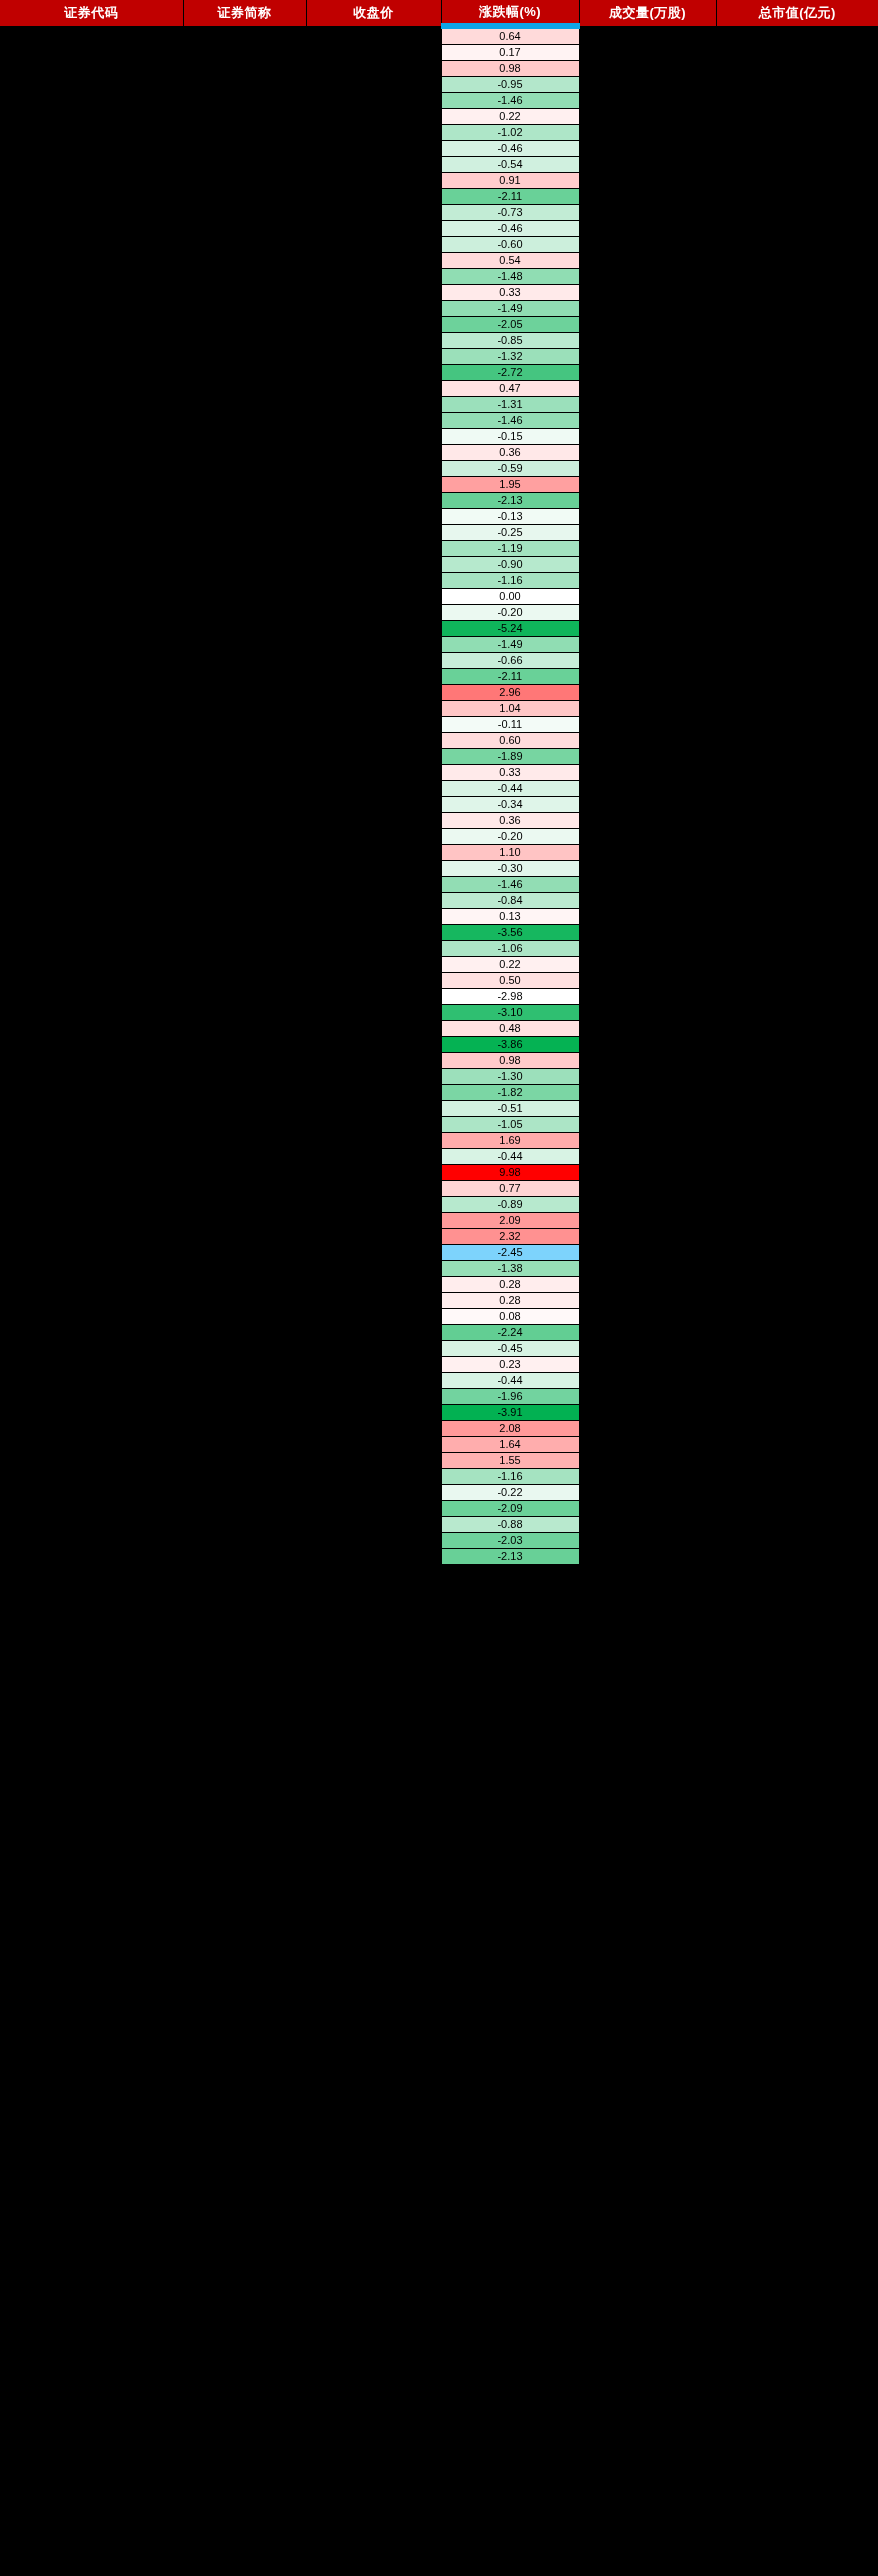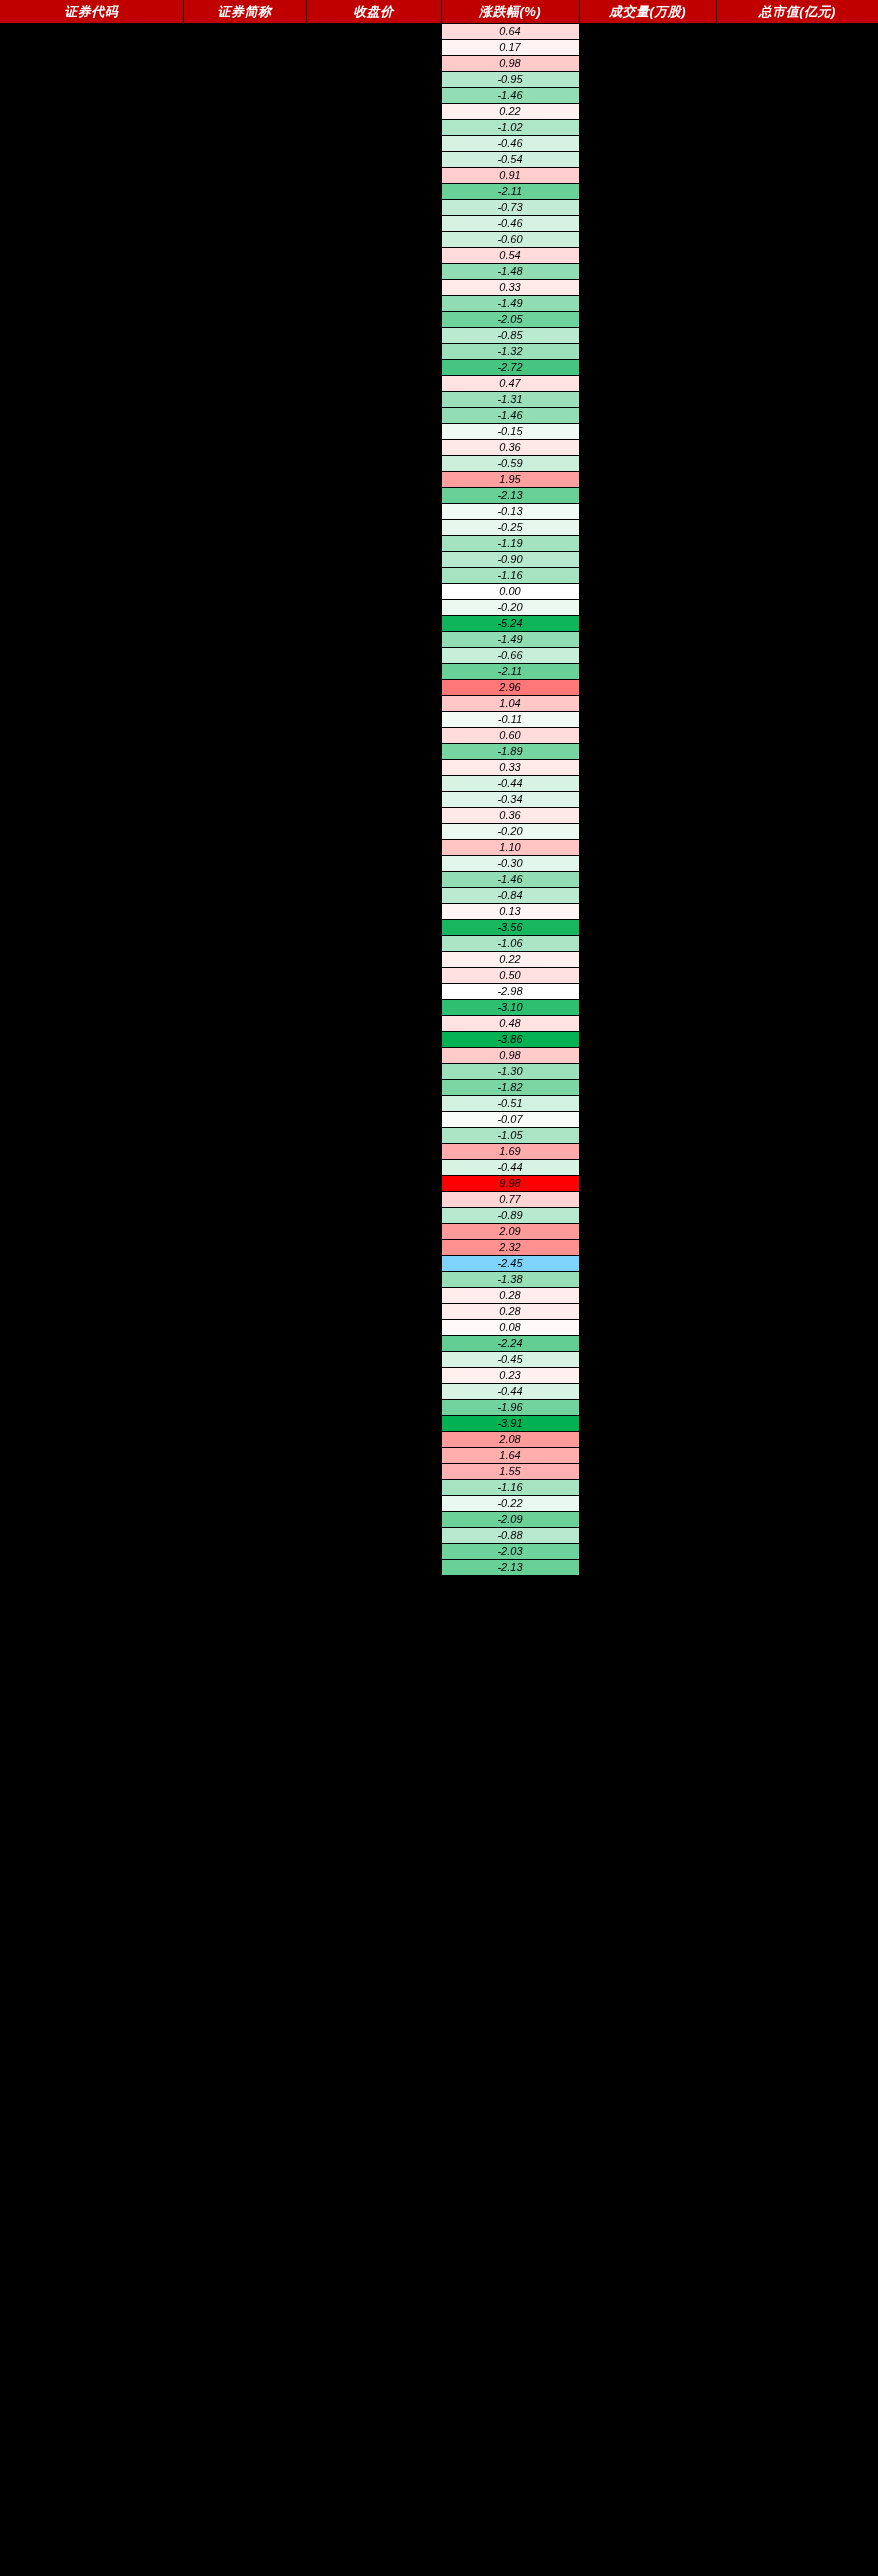--- a/index.html
+++ b/index.html
@@ -7,21 +7,20 @@
   body{
     width:878px;
     font-family:"Liberation Sans","DejaVu Sans",sans-serif;
     -webkit-font-smoothing:antialiased;
   }
   #sheet{
     width:878px;
     min-height:2576px;
     background:#000000;
     position:relative;
-    font-style:italic;
   }
   table.grid{
     border-collapse:collapse;
     width:878px;
     table-layout:fixed;
   }
   
   thead th{
     background:#C00000;
     color:#FFFFFF;
@@ -62,21 +61,21 @@
   td.blank{
     background:#000000;
     border:none;
   }
   td.chg{
     border-left:1px solid #000000;
     border-right:1px solid #000000;
     border-bottom:1px solid #000000;
     font-size:11px;
   }
-  tbody tr:first-child td.chg{border-top:1px solid #0ea5e9;margin-top:8px;}
+  tbody tr:first-child td.chg{border-top:6px solid #0ea5e9;margin-top:8px;}
   td.chg.limitup{
     color:#000000;
     font-weight:normal;
   }
 </style>
 </head>
 <body>
 
 <div id="sheet">
   <table class="grid">
@@ -640,28 +639,20 @@
           <td class="blank"></td>
           <td class="blank"></td>
           <td class="chg" style="background:rgb(210,241,224)">-0.51</td>
           <td class="blank"></td>
           <td class="blank"></td>
         </tr>
         <tr>
           <td class="blank"></td>
           <td class="blank"></td>
           <td class="blank"></td>
-          <td class="chg" style="background:rgb(247,252,249)">-0.07</td>
-          <td class="blank"></td>
-          <td class="blank"></td>
-        </tr>
-        <tr>
-          <td class="blank"></td>
-          <td class="blank"></td>
-          <td class="blank"></td>
           <td class="chg" style="background:rgb(172,229,198)">-1.05</td>
           <td class="blank"></td>
           <td class="blank"></td>
         </tr>
         <tr>
           <td class="blank"></td>
           <td class="blank"></td>
           <td class="blank"></td>
           <td class="chg" style="background:rgb(255,171,171)">1.69</td>
           <td class="blank"></td>

